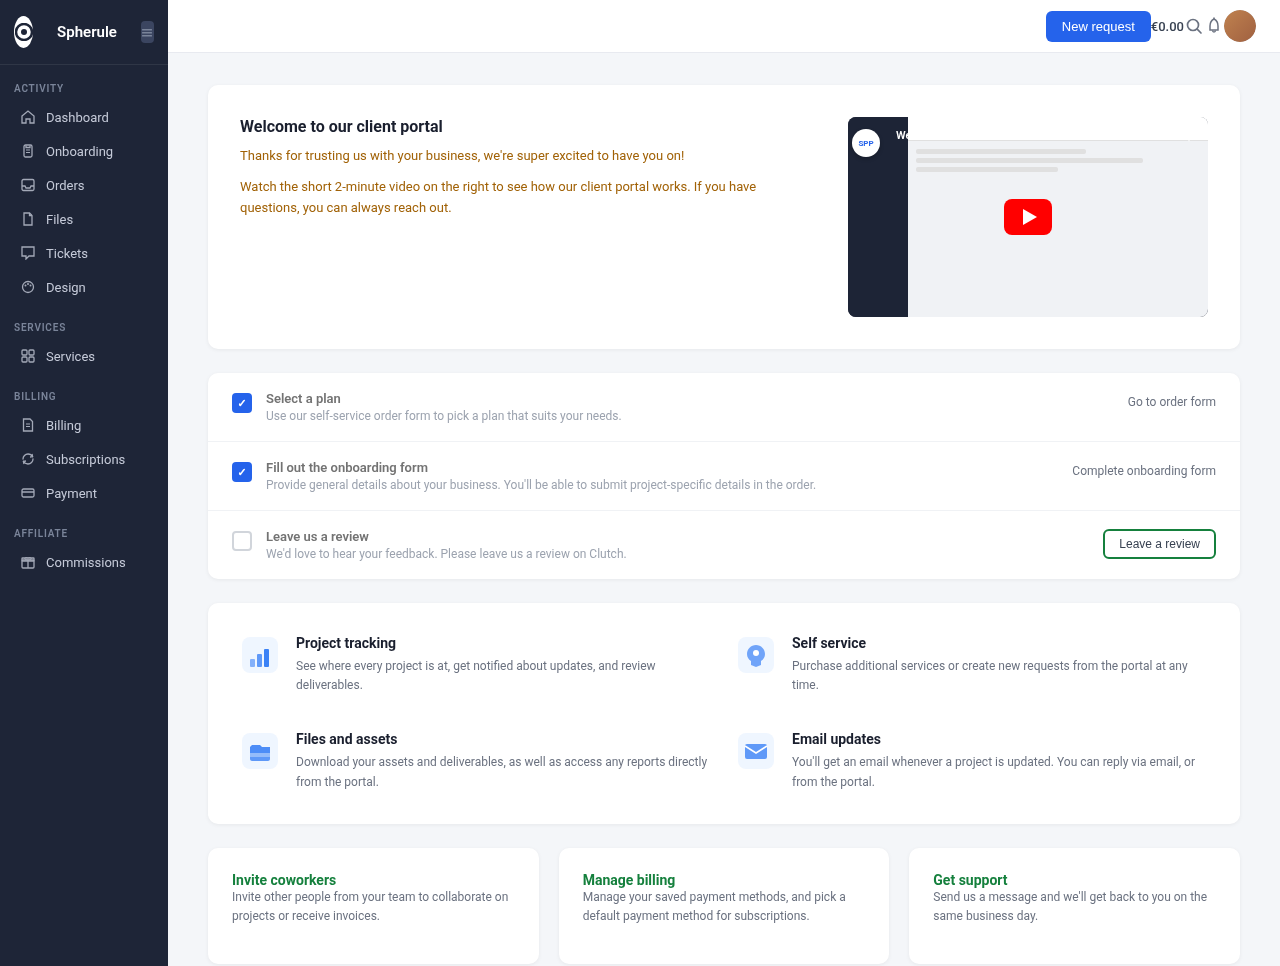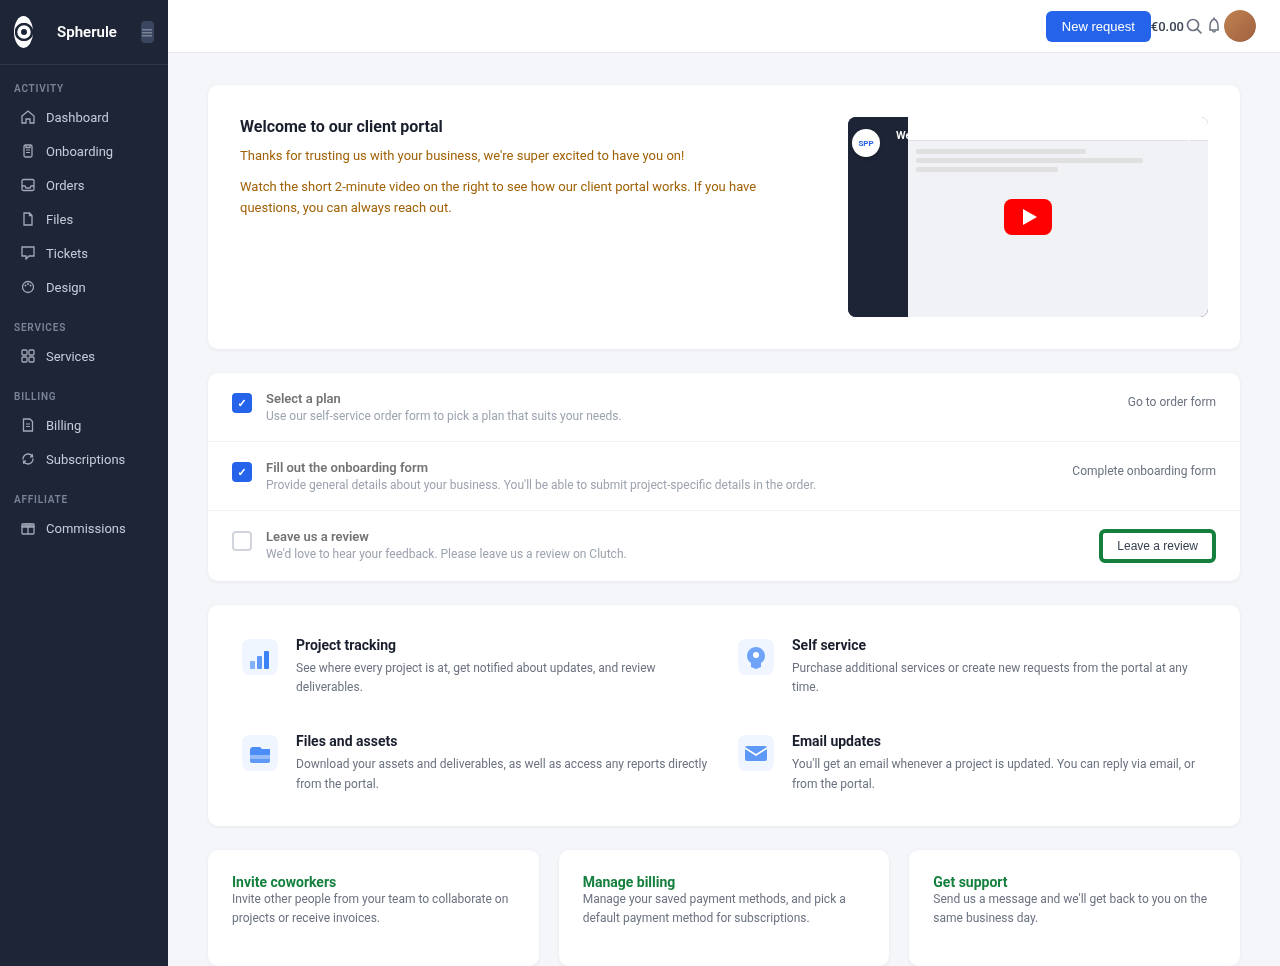--- a/index.html
+++ b/index.html
@@ -197,21 +197,21 @@
     .checklist-title { font-size: 13px; font-weight: 600; color: #737373; margin-bottom: 3px; }
     .checklist-desc { font-size: 12px; color: #9ca3af; }
     .checklist-action { margin-left: auto; }
     .action-link {
       font-size: 12px; color: #6b7280;
       text-decoration: none;
       white-space: nowrap;
     }
     .action-btn {
       background: #fff;
-      border: 4px solid #15803d;
+      border: 2px solid #15803d;
       border-radius: 6px;
       padding: 6px 14px;
       font-size: 12px;
       color: #374151;
       cursor: pointer;
       white-space: nowrap;
     }
 
     
     .features-card {
@@ -370,20 +370,29 @@
       <svg width="14" height="14" viewBox="0 0 14 14" fill="none">
         <path d="M2 7C2 4.24 4.24 2 7 2C9 2 10.7 3.1 11.6 4.7" stroke="#c5cad8" stroke-width="1.3" stroke-linecap="round"></path>
         <path d="M12 7C12 9.76 9.76 12 7 12C5 12 3.3 10.9 2.4 9.3" stroke="#c5cad8" stroke-width="1.3" stroke-linecap="round"></path>
         <polyline points="11,2 11.6,4.7 9,5" stroke="#c5cad8" stroke-width="1.3" stroke-linejoin="round"></polyline>
         <polyline points="3,12 2.4,9.3 5,9" stroke="#c5cad8" stroke-width="1.3" stroke-linejoin="round"></polyline>
       </svg>
     </span>
     <span>Subscriptions</span>
   </div>
 
+  <div class="sidebar-item">
+    <span class="sidebar-icon">
+      <svg width="14" height="14" viewBox="0 0 14 14" fill="none">
+        <rect x="1" y="3" width="12" height="8" rx="1.5" stroke="#c5cad8" stroke-width="1.3"></rect>
+        <line x1="1" y1="6" x2="13" y2="6" stroke="#c5cad8" stroke-width="1.5"></line>
+      </svg>
+    </span>
+    <span>Payment</span>
+  </div>
 
   <div class="sidebar-section-label">Affiliate</div>
 
   <div class="sidebar-item">
     <span class="sidebar-icon">
       <svg width="14" height="14" viewBox="0 0 14 14" fill="none">
         <rect x="1" y="5" width="12" height="8" rx="1" stroke="#c5cad8" stroke-width="1.3"></rect>
         <rect x="1" y="3" width="12" height="3" rx="0.5" stroke="#c5cad8" stroke-width="1.3"></rect>
         <path d="M7 3C7 3 5 2 4 3C3 4 5 5 7 5C9 5 11 4 10 3C9 2 7 3 7 3Z" stroke="#c5cad8" stroke-width="1"></path>
         <line x1="7" y1="5" x2="7" y2="13" stroke="#c5cad8" stroke-width="1.3"></line>

